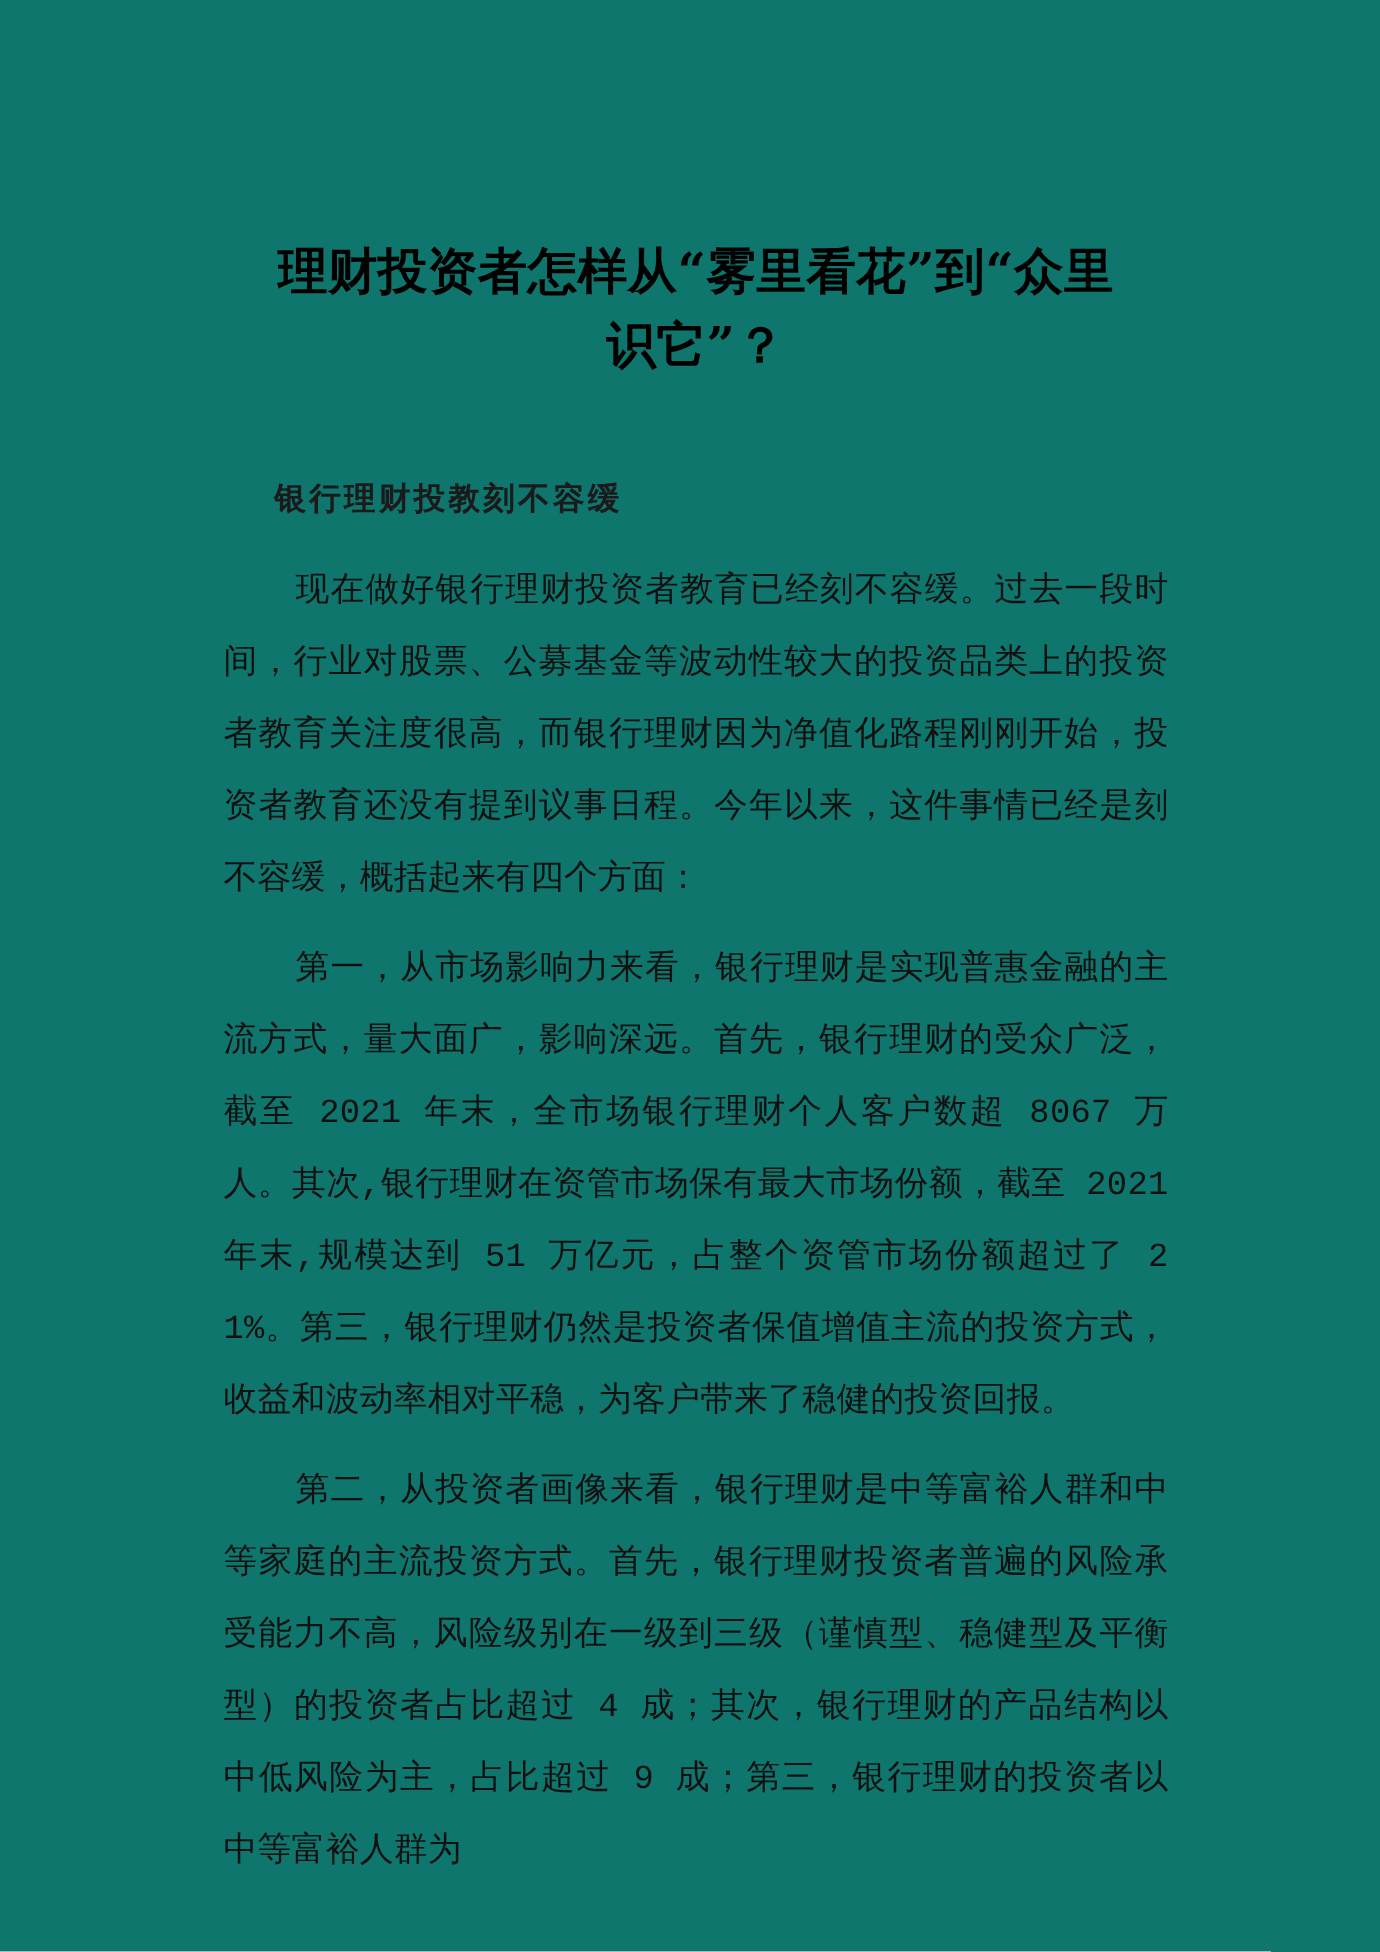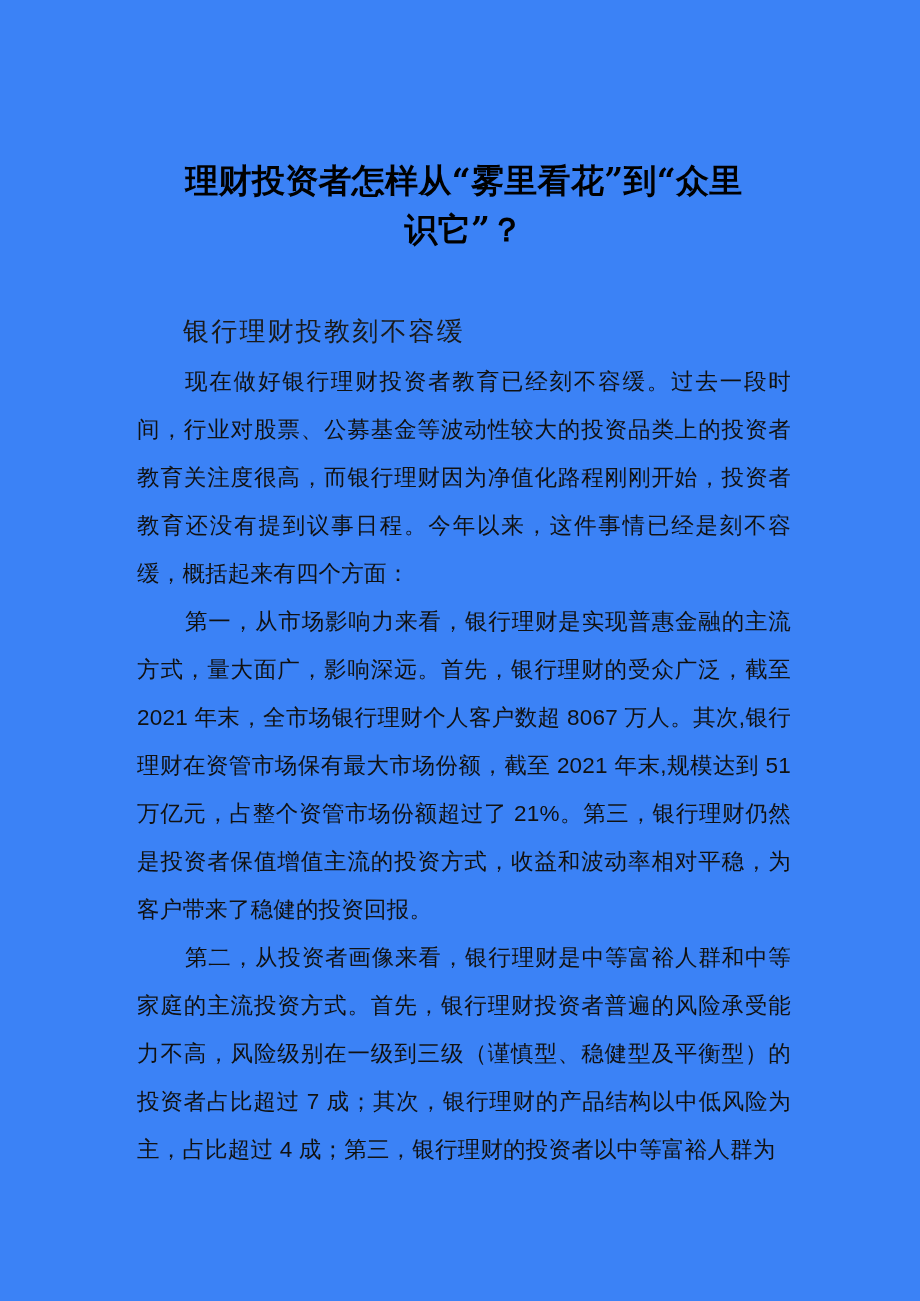--- a/index.html
+++ b/index.html
@@ -8,21 +8,21 @@
     background: #ffffff;
   }
   body {
     font-family: "DejaVu Serif", "Liberation Serif", serif;
     color: #0a0a0a;
   }
   .page {
     position: relative;
     width: 920px;
     height: 1301px;
-    background: #3b82f6;
+    background: #0f766e;
     overflow: hidden;
     box-sizing: border-box;
   }
   .content {
     position: absolute;
     left: 137px;
     top: 0;
     width: 654px;
   }
 
@@ -38,32 +38,32 @@
     letter-spacing: 0.3px;
     color: #000000;
     white-space: pre-wrap;
   }
 
   
   .subtitle {
     margin: 0;
     padding-top: 54px;
     font-family: "Liberation Serif", "DejaVu Serif", serif;
-    font-size: 26px;
+    font-size: 21px;
     line-height: 48px;
     letter-spacing: 2.2px;
     text-indent: 46px;
     color: #1a1a1a;
-    font-weight: 400;
+    font-weight: 700;
   }
 
   
   .body-para {
-    margin: 0;
-    font-family: Liberation Sans, sans-serif;
+    margin: 12px;
+    font-family: Liberation Mono, monospace;
     font-size: 22.5px;
     line-height: 48px;
     letter-spacing: 0.2px;
     text-align: justify;
     text-justify: inter-character;
     text-indent: 48px;
     color: #111111;
     word-break: break-all;
     padding-top: 2px;
   }
@@ -82,16 +82,16 @@
 
     <h1 class="doc-title">理财投资者怎样从“雾里看花”到“众里
 识它”？</h1>
 
     <p class="subtitle">银行理财投教刻不容缓</p>
 
     <p class="body-para">现在做好银行理财投资者教育已经刻不容缓。过去一段时间，行业对股票、公募基金等波动性较大的投资品类上的投资者教育关注度很高，而银行理财因为净值化路程刚刚开始，投资者教育还没有提到议事日程。今年以来，这件事情已经是刻不容缓，概括起来有四个方面：</p>
 
     <p class="body-para">第一，从市场影响力来看，银行理财是实现普惠金融的主流方式，量大面广，影响深远。首先，银行理财的受众广泛，截至 2021 年末，全市场银行理财个人客户数超 8067 万人。其次,银行理财在资管市场保有最大市场份额，截至 2021 年末,规模达到 51 万亿元，占整个资管市场份额超过了 21%。第三，银行理财仍然是投资者保值增值主流的投资方式，收益和波动率相对平稳，为客户带来了稳健的投资回报。</p>
 
-    <p class="body-para">第二，从投资者画像来看，银行理财是中等富裕人群和中等家庭的主流投资方式。首先，银行理财投资者普遍的风险承受能力不高，风险级别在一级到三级（谨慎型、稳健型及平衡型）的投资者占比超过 7 成；其次，银行理财的产品结构以中低风险为主，占比超过 4 成；第三，银行理财的投资者以中等富裕人群为</p>
+    <p class="body-para">第二，从投资者画像来看，银行理财是中等富裕人群和中等家庭的主流投资方式。首先，银行理财投资者普遍的风险承受能力不高，风险级别在一级到三级（谨慎型、稳健型及平衡型）的投资者占比超过 4 成；其次，银行理财的产品结构以中低风险为主，占比超过 9 成；第三，银行理财的投资者以中等富裕人群为</p>
 
   </div>
 </div>
 
 </body></html>

